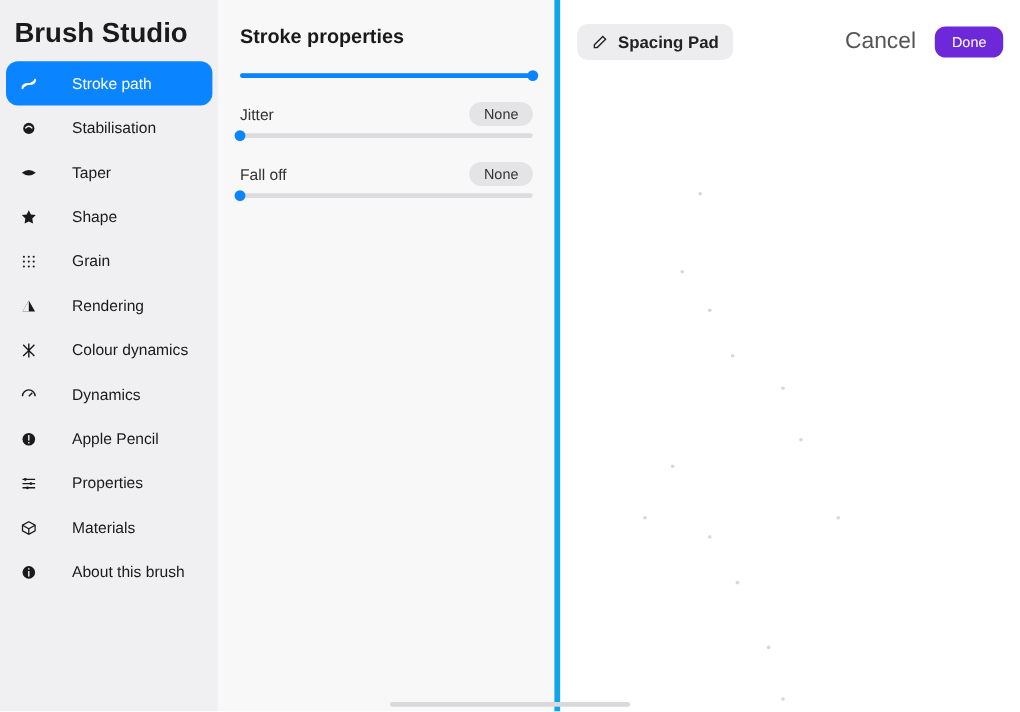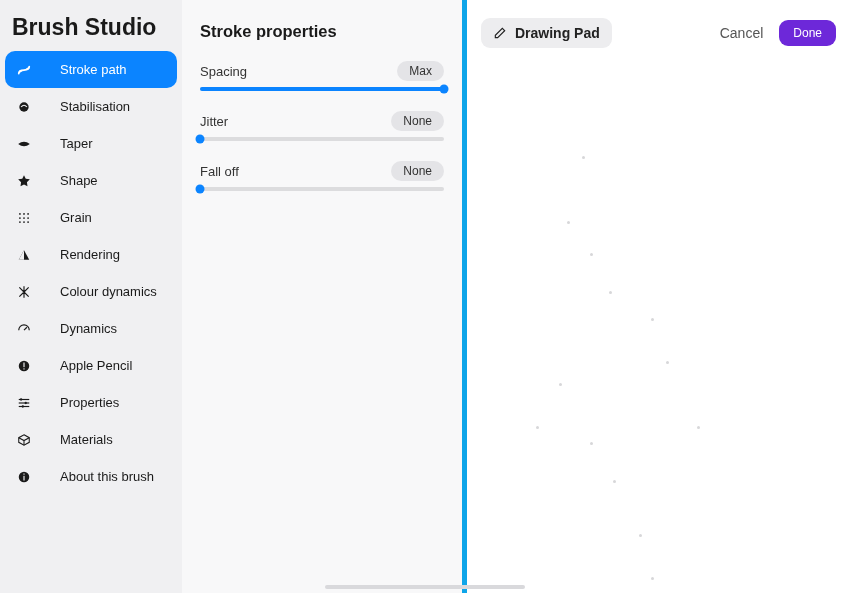--- a/index.html
+++ b/index.html
@@ -30,21 +30,21 @@
   .slider-fill { position: absolute; left: 0; top: 0; height: 100%; background: #0b84ff; border-radius: 3px; }
   .slider-thumb { position: absolute; top: 50%; width: 9px; height: 9px; background: #0b84ff; border-radius: 50%; transform: translate(-50%, -50%); }
 
   
   .preview { flex: 1; height: 100%; background: #fff; display: flex; flex-direction: column; position: relative; }
   .preview-header { display: flex; align-items: center; padding: 18px 14px 0 14px; }
   .pad-pill { display: inline-flex; align-items: center; background: #ededef; border-radius: 9px; padding: 7px 12px; font-size: 14px; font-weight: 600; color: #222; }
   .pad-pill .icon { width: 14px; height: 14px; margin-right: 8px; display: inline-flex; }
   .pad-pill .icon svg { width: 14px; height: 14px; }
   .header-spacer { flex: 1; }
-  .cancel-btn { font-size: 14px; color: #555; background: transparent; border: none; padding: 6px 12px; cursor: pointer; }
+  .cancel-btn { font-size: 19px; color: #555; background: transparent; border: none; padding: 6px 12px; cursor: pointer; }
   .done-btn { font-size: 12px; color: #fff; background: #6d28d9; border: none; padding: 6px 14px; border-radius: 9px; font-weight: 400; cursor: pointer; margin-left: 4px; }
   .canvas { flex: 1; position: relative; }
   .dot { position: absolute; width: 3px; height: 3px; background: #d7d7d9; border-radius: 50%; }
 
   
   .home-ind { position: absolute; bottom: 4px; left: 50%; transform: translateX(-50%); width: 200px; height: 4px; background: #d9d9dc; border-radius: 3px; }
 </style>
 </head>
 <body>
 
@@ -184,24 +184,20 @@
         <span>About this brush</span>
       </div>
 
     </div>
   </div>
 
   <div class="panel">
     <div class="panel-title">Stroke properties</div>
 
     <div class="slider-row">
-      <div class="slider-head">
-        <span class="slider-label">Spacing</span>
-        <span class="slider-pill">Max</span>
-      </div>
       <div class="slider-track">
         <div class="slider-fill" style="width:100%"></div>
         <div class="slider-thumb" style="left:100%"></div>
       </div>
     </div>
 
     <div class="slider-row">
       <div class="slider-head">
         <span class="slider-label">Jitter</span>
         <span class="slider-pill">None</span>
@@ -226,21 +222,21 @@
 
   <div class="preview">
     <div class="preview-header">
       <div class="pad-pill">
         <span class="icon">
           <svg viewBox="0 0 24 24">
               <path d="M4 20 L4 16 L16 4 L20 8 L8 20 Z" stroke="#222" stroke-width="2" fill="none"></path>
               <path d="M4 20 L4 4 L14 4" stroke="#222" stroke-width="2" fill="none" opacity="0"></path>
             </svg>
         </span>
-        <span>Drawing Pad</span>
+        <span>Spacing Pad</span>
       </div>
       <div class="header-spacer"></div>
       <button class="cancel-btn">Cancel</button>
       <button class="done-btn">Done</button>
     </div>
     <div class="canvas" id="canvas">
         <div class="dot" style="left: 114.9px; top: 108px;"></div>
         <div class="dot" style="left: 99.58px; top: 172.8px;"></div>
         <div class="dot" style="left: 122.56px; top: 205.2px;"></div>
         <div class="dot" style="left: 141.71px; top: 243px;"></div>

